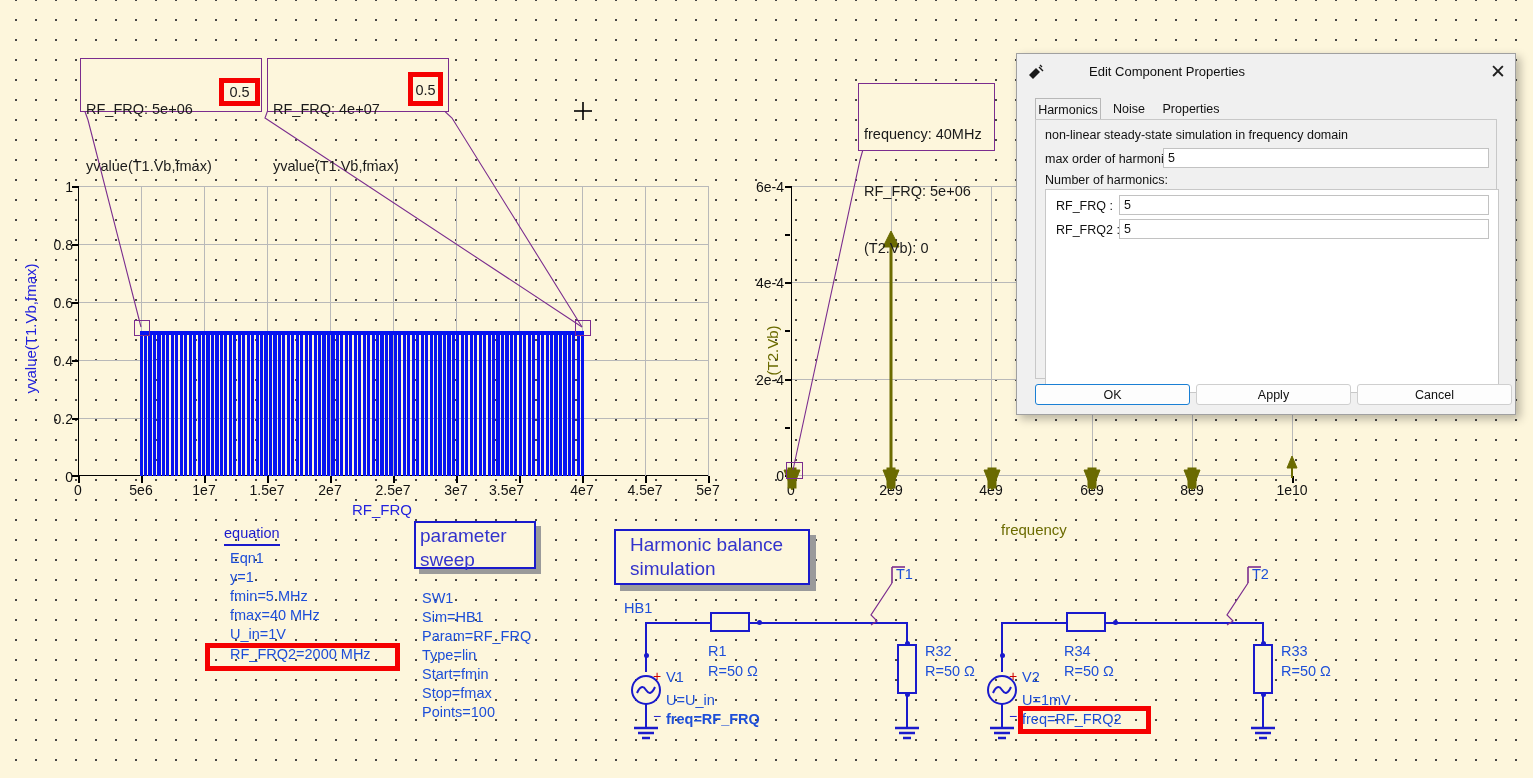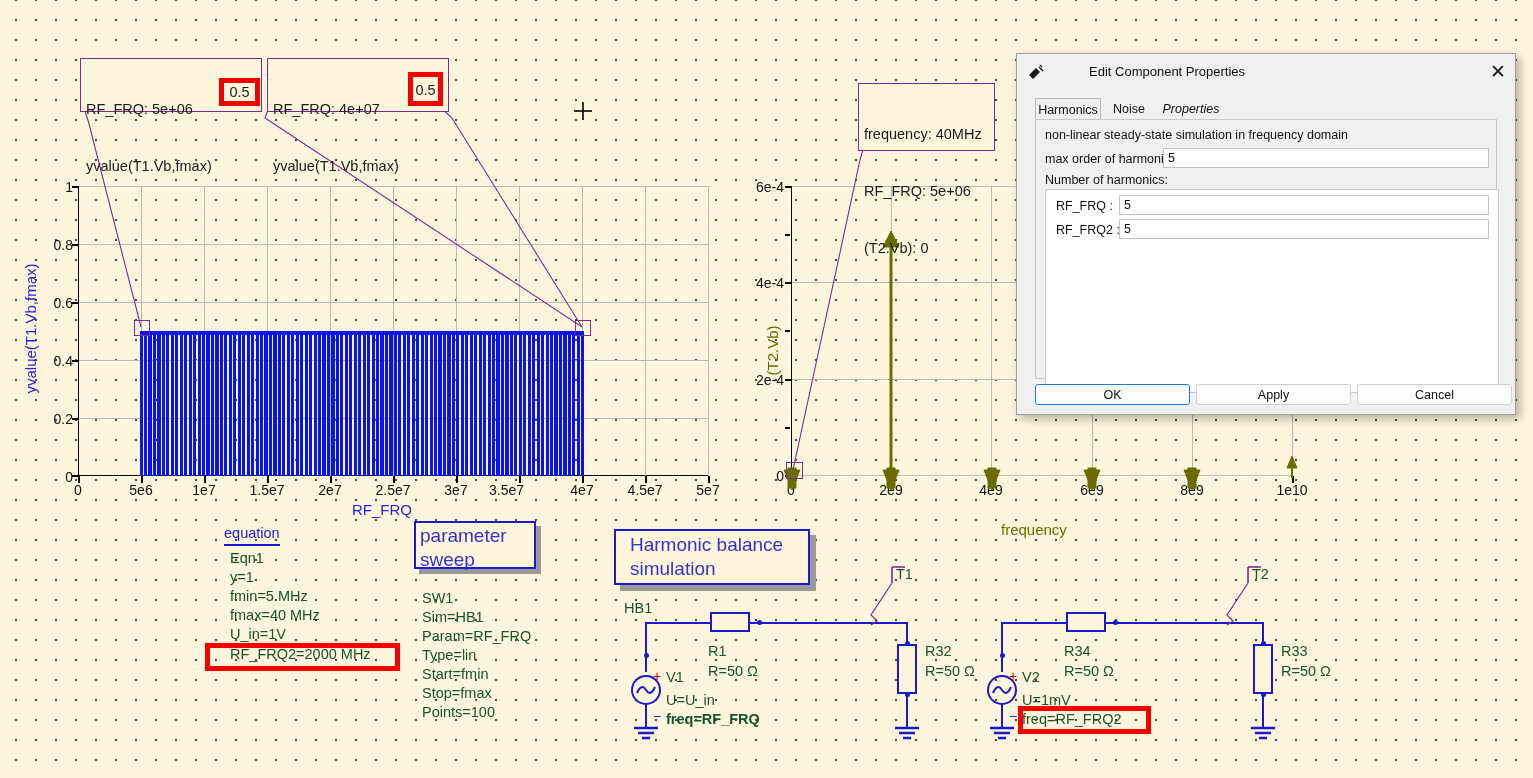--- a/index.html
+++ b/index.html
@@ -22,21 +22,21 @@
   
   .chart{position:absolute;}
   .plotframe{position:absolute;border-left:1.5px solid #000;border-bottom:1.5px solid #000;box-sizing:border-box;}
   .gridline{position:absolute;background:#b9b9b9;height:1px;}
   .vgridline{position:absolute;background:#b9b9b9;width:1px;}
   .tick{position:absolute;background:#000;}
   .axlabel{position:absolute;font-size:14px;color:#111;white-space:nowrap;}
   .axtitle{position:absolute;font-size:15px;white-space:nowrap;}
   .bar{position:absolute;background:#0713f0;}
   
-  .sch-text{position:absolute;font-size:14.5px;color:#14532d;white-space:pre;line-height:19px;}
+  .sch-text{position:absolute;font-size:14.5px;color:#1d4ed8;white-space:pre;line-height:19px;}
   .sch-text-blue{position:absolute;font-size:14.5px;color:#1a1acc;white-space:pre;line-height:19px;}
   .wire{position:absolute;background:#1a1acc;}
   .res{position:absolute;border:2px solid #1a1acc;background:#fdf6dc;box-sizing:border-box;}
   .node{position:absolute;width:5px;height:5px;border-radius:50%;background:#1a1acc;}
   .blockbox{position:absolute;border:2px solid #1a1acc;background:#fdf6dc;box-sizing:border-box;}
   .blocktitle{position:absolute;color:#3333cc;font-size:19px;line-height:24px;white-space:pre;}
   
   .dialog{
     position:absolute;background:#f0f0f0;border:1px solid #a0a0a0;
     box-shadow:4px 4px 9px rgba(0,0,0,0.28);
@@ -478,21 +478,21 @@
   </svg>
   <div class="dlg-title" style="left:34px;top:10px;margin-left:38px;">Edit Component Properties</div>
   <div class="dlg-close" style="left:473px;top:8px;">✕</div>
 
   <div class="dlg-tab active" style="left:18px;top:44px;width:66px;height:22px;line-height:22px;">
     <span>Harmonics</span>
   </div>
   <div class="dlg-tab" style="left:86px;top:44px;width:52px;height:22px;line-height:22px;">
     <span>Noise</span>
   </div>
-  <div class="dlg-tab" style="left:140px;top:44px;width:68px;height:22px;line-height:22px;font-style:italic;">
+  <div class="dlg-tab" style="left:140px;top:44px;width:68px;height:22px;line-height:22px;">
     <span>Properties</span>
   </div>
 
   <div class="dlg-panel" style="left:18px;top:65px;width:462px;height:260px;"></div>
 
   <div class="dlg-label" style="left:28px;top:74px;">non-linear steady-state simulation in frequency domain</div>
 
   <div class="dlg-label" style="left:28px;top:98px;">max order of harmonics:</div>
   <input class="dlg-input" style="left: 146px; top: 94px; width: 326px; height: 20px;" value="5">
 

